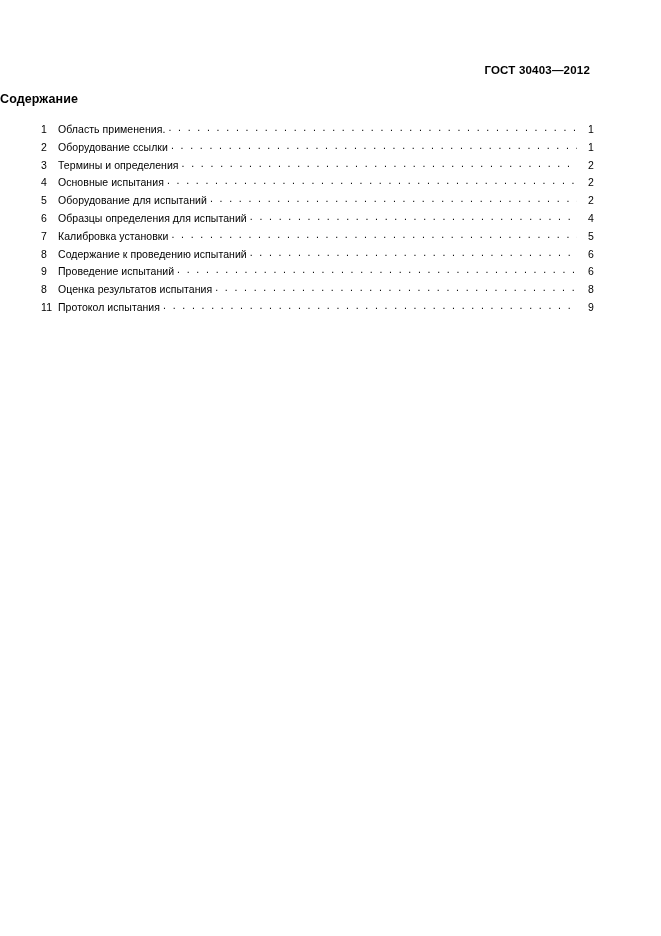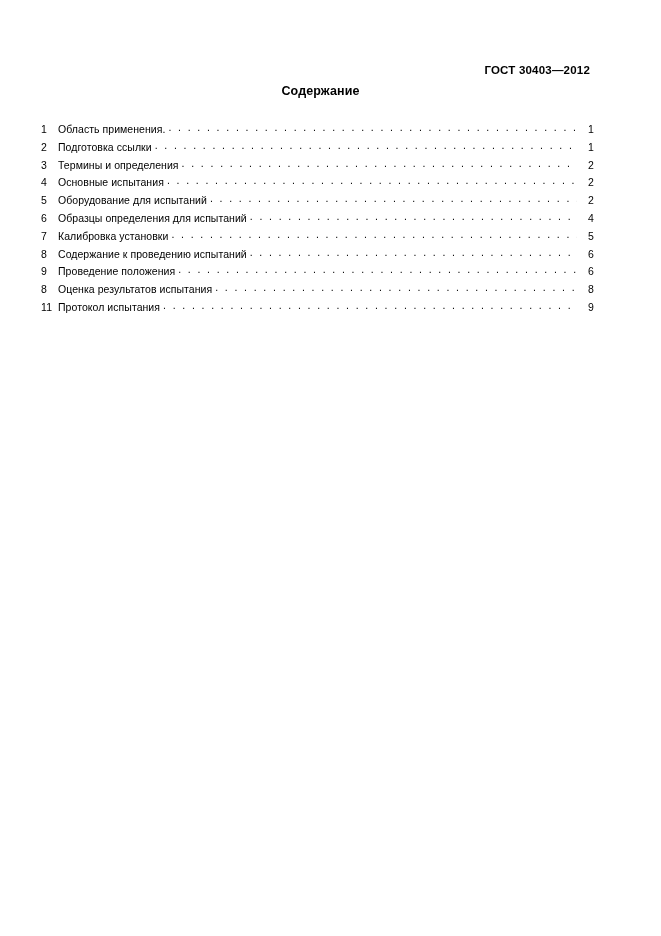--- a/index.html
+++ b/index.html
@@ -26,24 +26,24 @@
     right: 71px;
     font-size: 11.5px;
     font-weight: bold;
     letter-spacing: 0.2px;
     white-space: nowrap;
   }
 
   
   .toc-title {
     position: absolute;
-    top: 84px;
+    top: 92px;
     left: 0;
     width: 641px;
-    text-align: center;
+    text-align: left;
     font-size: 12.5px;
     font-weight: bold;
     letter-spacing: 0.1px;
   }
 
   
   .toc-list {
     position: absolute;
     top: 121px;
     left: 41px;
@@ -111,21 +111,21 @@
 
   <div class="toc-list">
       <div class="toc-row">
         <span class="toc-num">1</span>
         <span class="toc-label">Область применения.</span>
         <span class="toc-leader"></span>
         <span class="toc-page">1</span>
       </div>
       <div class="toc-row">
         <span class="toc-num">2</span>
-        <span class="toc-label">Подготовка ссылки</span>
+        <span class="toc-label">Оборудование ссылки</span>
         <span class="toc-leader"></span>
         <span class="toc-page">1</span>
       </div>
       <div class="toc-row">
         <span class="toc-num">3</span>
         <span class="toc-label">Термины и определения</span>
         <span class="toc-leader"></span>
         <span class="toc-page">2</span>
       </div>
       <div class="toc-row">
@@ -153,21 +153,21 @@
         <span class="toc-page">5</span>
       </div>
       <div class="toc-row">
         <span class="toc-num">8</span>
         <span class="toc-label">Содержание к проведению испытаний</span>
         <span class="toc-leader"></span>
         <span class="toc-page">6</span>
       </div>
       <div class="toc-row">
         <span class="toc-num">9</span>
-        <span class="toc-label">Проведение положения</span>
+        <span class="toc-label">Проведение испытаний</span>
         <span class="toc-leader"></span>
         <span class="toc-page">6</span>
       </div>
       <div class="toc-row">
         <span class="toc-num">8</span>
         <span class="toc-label">Оценка результатов испытания</span>
         <span class="toc-leader"></span>
         <span class="toc-page">8</span>
       </div>
       <div class="toc-row">

